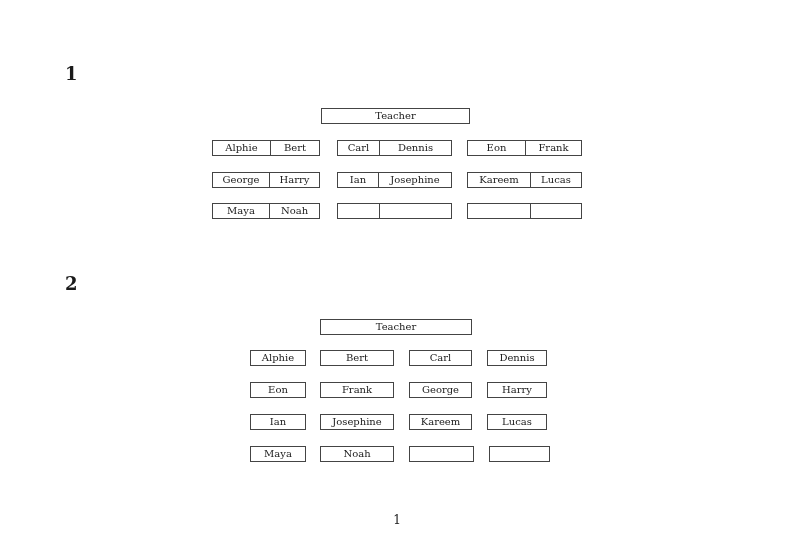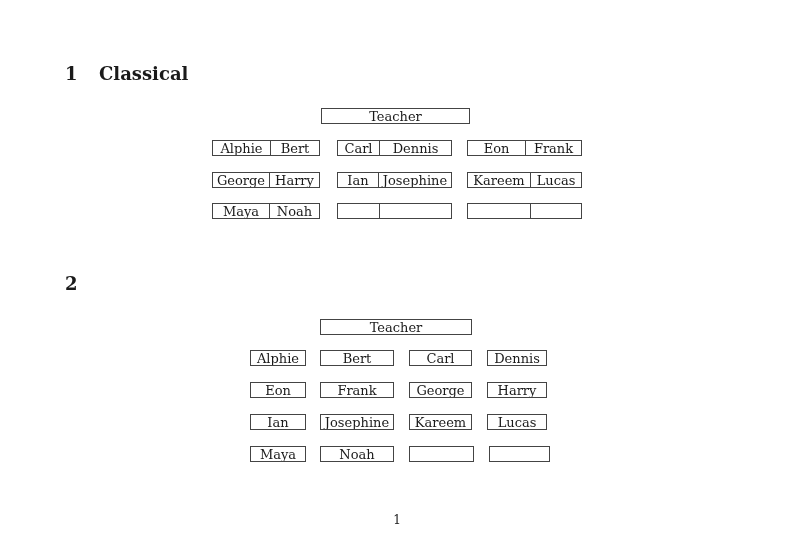--- a/index.html
+++ b/index.html
@@ -27,21 +27,21 @@
     height: 16px;
     border: 1px solid #444444;
     background: #ffffff;
     display: flex;
   }
   .seat {
     box-sizing: border-box;
     display: flex;
     align-items: center;
     justify-content: center;
-    font-size: 13px;
+    font-size: 10px;
     line-height: 1;
     white-space: nowrap;
     overflow: hidden;
   }
   .seat.left { border-right: 1px solid #444444; }
   .seat.right { flex: 1; }
   .seat.single { flex: 1; }
   .pagenum {
     position: absolute;
     left: 0;
@@ -51,21 +51,20 @@
     font-size: 12px;
   }
 </style>
 </head>
 <body>
 
 <div class="page">
 
   <div class="heading" style="left:65px; top:63px;">
     <span class="num">1</span>
-    <span class="title">Classical</span>
   </div>
 
   <div class="box" style="left:321px; top:108px; width:149px;">
     <span class="seat single">Teacher</span>
   </div>
 
   <div class="box" style="left:212px; top:140px; width:108px;">
     <span class="seat left" style="width:58px;">Alphie</span>
     <span class="seat right">Bert</span>
   </div>

